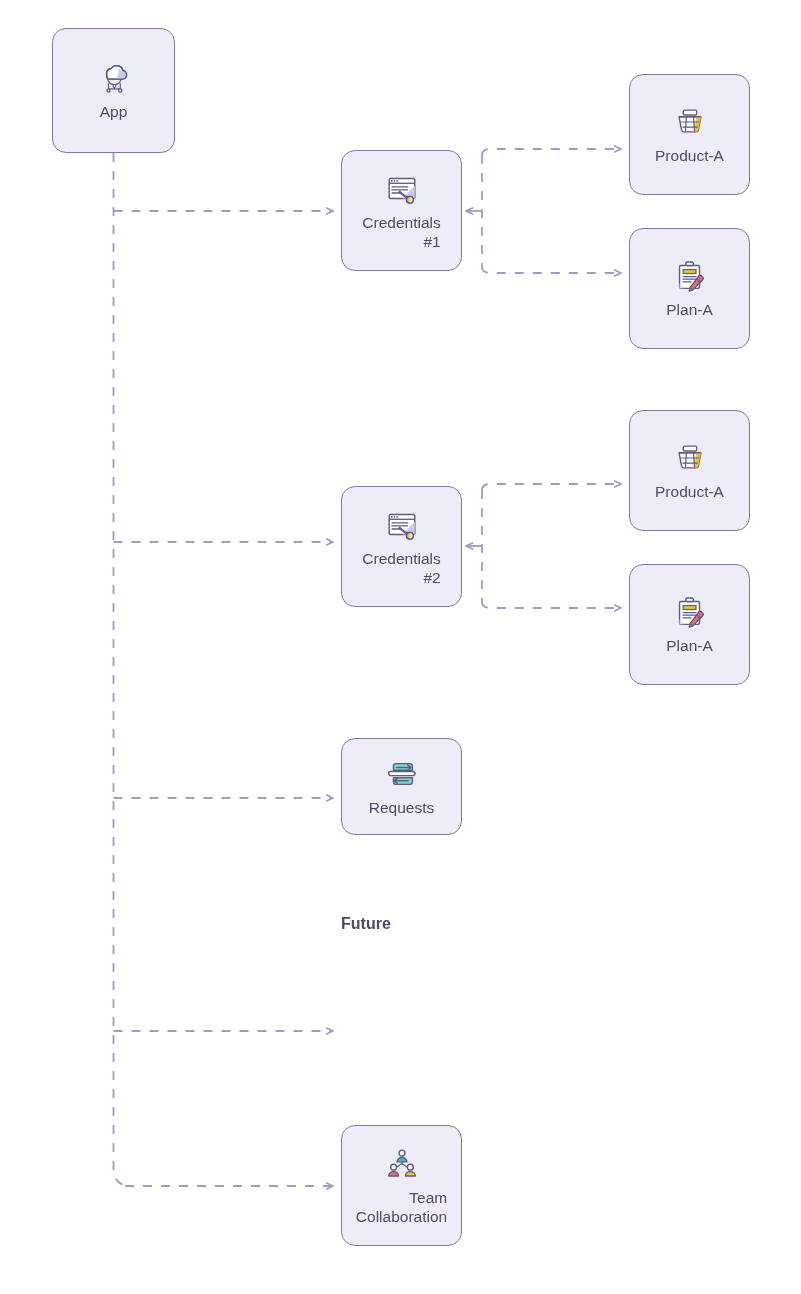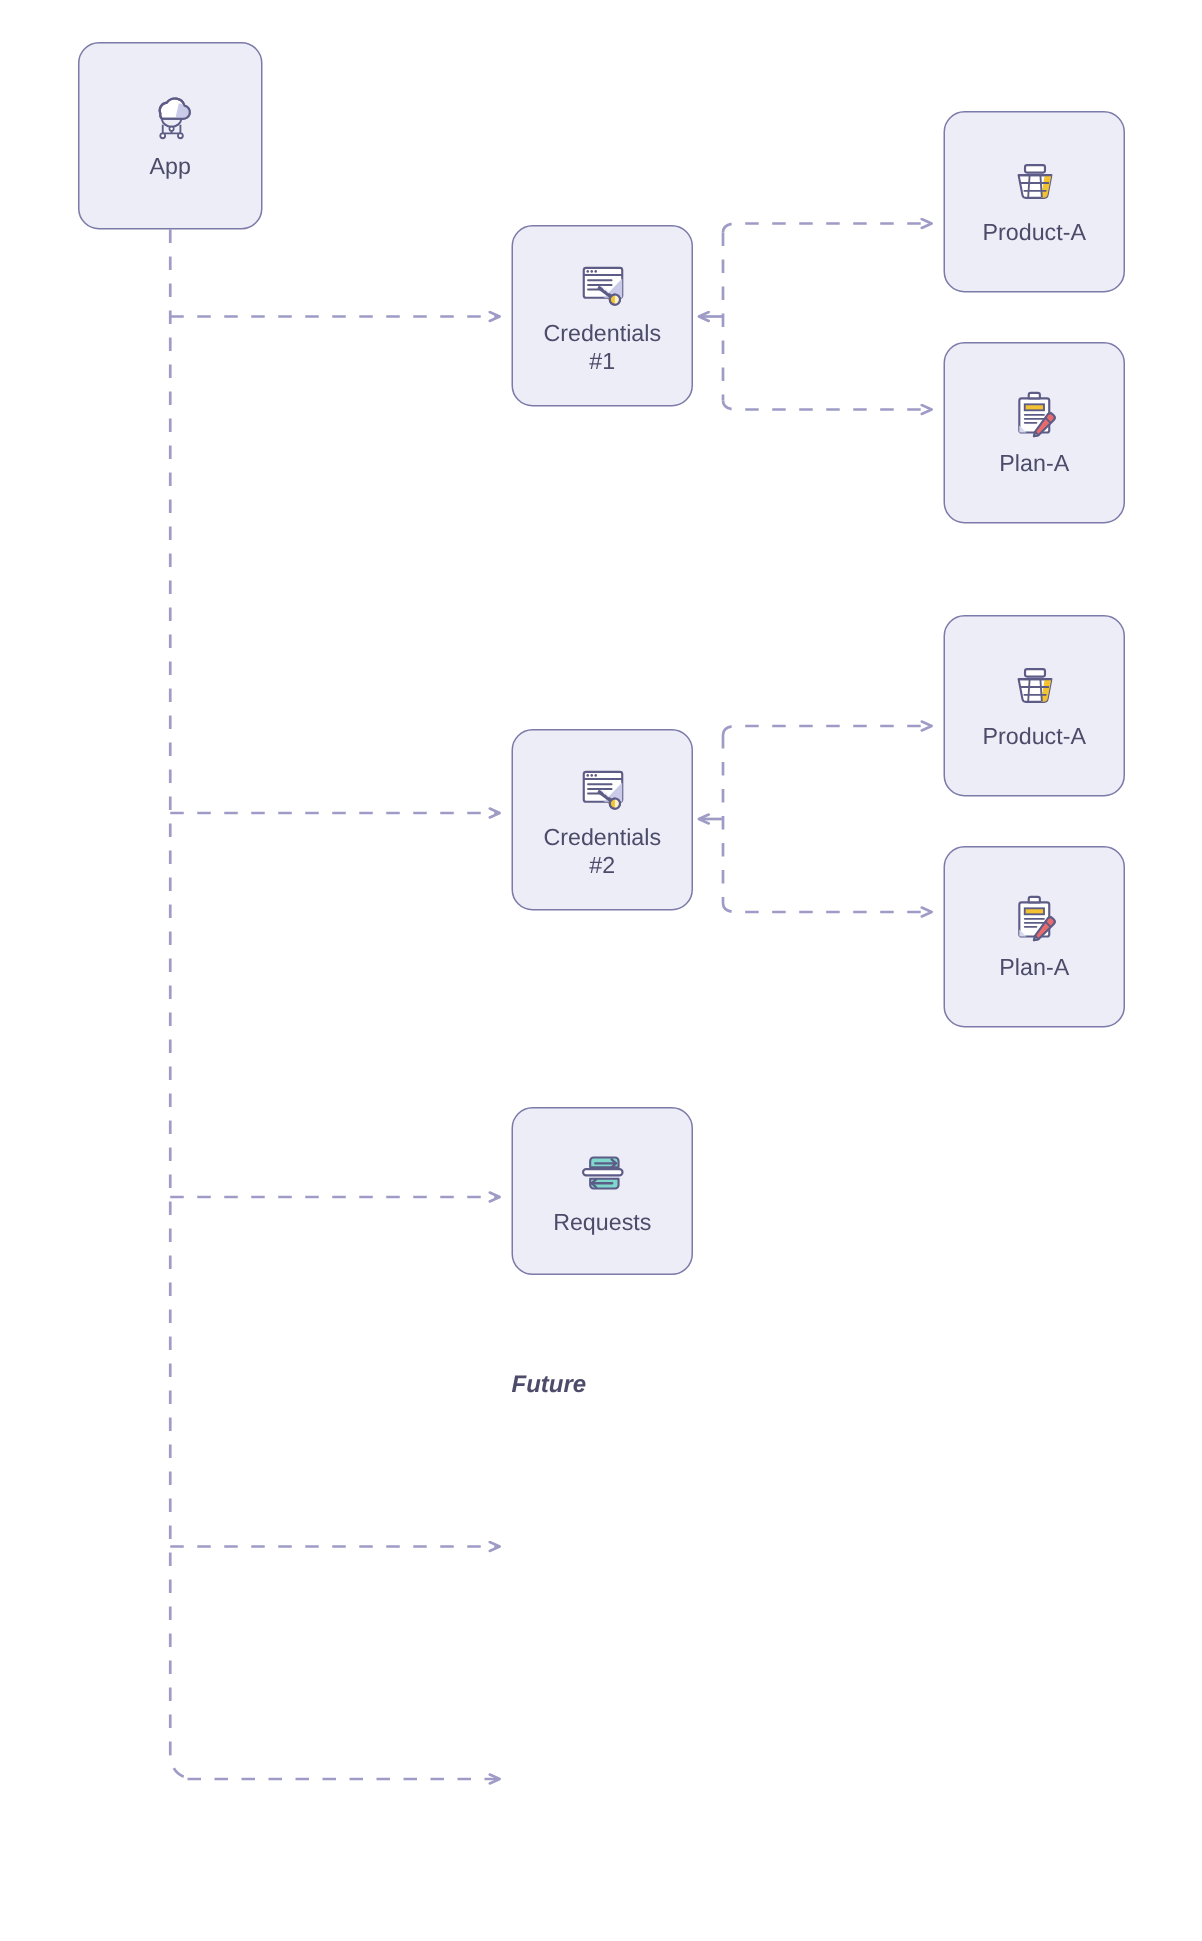--- a/index.html
+++ b/index.html
@@ -32,36 +32,35 @@
     border: 1.6px solid #7b7aa8;
     border-radius: 14px;
     display: flex;
     flex-direction: column;
     align-items: center;
     justify-content: center;
     gap: 6px;
     color: #4c4c6a;
     font-size: 15.5px;
     line-height: 1.18;
-    text-align: center;
+    text-align: right;
     z-index: 2;
   }
   .node .node-icon {
     display: block;
     width: 38px;
     height: 38px;
   }
   .node .node-label {
     display: block;
     white-space: pre-line;
     color: #4c4c6a;
   }
   .group-label {
     position: absolute;
-    font-style: italic;
     font-weight: bold;
     font-size: 16px;
     color: #4c4c6a;
     z-index: 2;
     white-space: nowrap;
   }
 </style>
 </head>
 <body>
 
@@ -170,36 +169,51 @@
         <path d="M19.5,22.1 L21.4,24.3 M22,24.2 L23.7,26.2" stroke="#ecedf7" stroke-width="1.1" stroke-linecap="round"></path>
         <circle cx="28.3" cy="31.3" r="3.6" fill="#f2c230" stroke="#5d5c86" stroke-width="1.4"></circle>
         <path d="M28.3,27.7 a3.6,3.6 0 0 1 0,7.2 z" fill="#ffffff" opacity="0.75"></path>
         <circle cx="28.3" cy="31.3" r="3.6" fill="none" stroke="#5d5c86" stroke-width="1.4"></circle>
       </svg>
     </span>
     <span class="node-label">Credentials
 #2</span>
   </div>
 
-  <div class="node" style="left:341px; top:738px; width:121px; height:112px;">
+  <div class="node" style="left:341px; top:738px; width:121px; height:97px;">
     <span class="node-icon">
       <svg viewBox="0 0 40 40" width="38" height="38" xmlns="http://www.w3.org/2000/svg">
         <path d="M11,11.5 a2.4,2.4 0 0 1 2.4,-2.4 L28.5,9.1 a2.4,2.4 0 0 1 2.4,2.4 L30.9,16 L11,16 z" fill="#7fd8cb" stroke="#5d5c86" stroke-width="1.5" stroke-linejoin="round"></path>
         <path d="M11,24 L30.9,24 L30.9,28.5 a2.4,2.4 0 0 1 -2.4,2.4 L13.4,30.9 a2.4,2.4 0 0 1 -2.4,-2.4 z" fill="#7fd8cb" stroke="#5d5c86" stroke-width="1.5" stroke-linejoin="round"></path>
         <path d="M8.2,17.3 L31.5,17.3 a2.2,2.2 0 0 1 0,4.4 L8.2,21.7 a2.2,2.2 0 0 1 0,-4.4 z" fill="#ffffff" stroke="#5d5c86" stroke-width="1.5"></path>
         <path d="M14.5,13.2 L29,13.2" stroke="#5d5c86" stroke-width="1.6" stroke-linecap="round"></path>
         <path d="M26,10.4 L29.2,13.2 L26,16" fill="none" stroke="#5d5c86" stroke-width="1.6" stroke-linecap="round" stroke-linejoin="round"></path>
         <path d="M26.5,27.2 L12.2,27.2" stroke="#5d5c86" stroke-width="1.6" stroke-linecap="round"></path>
         <path d="M15.2,24.4 L12,27.2 L15.2,30" fill="none" stroke="#5d5c86" stroke-width="1.6" stroke-linecap="round" stroke-linejoin="round"></path>
       </svg>
     </span>
     <span class="node-label">Requests</span>
   </div>
 
 
+  <div class="node" style="left:341px; top:1125px; width:121px; height:121px;">
+    <span class="node-icon">
+      <svg viewBox="0 0 40 40" width="38" height="38" xmlns="http://www.w3.org/2000/svg">
+        <path d="M20,15.5 L20,19.5 M20,19.5 L13.5,24 M20,19.5 L26.5,24" fill="none" stroke="#5d5c86" stroke-width="1.4" stroke-linecap="round"></path>
+        <circle cx="20" cy="8.5" r="3.1" fill="#ffffff" stroke="#5d5c86" stroke-width="1.5"></circle>
+        <path d="M14.8,17.8 a5.2,4.6 0 0 1 10.4,0 z" fill="#3fbfae" stroke="#5d5c86" stroke-width="1.5" stroke-linejoin="round"></path>
+        <circle cx="11.2" cy="23.3" r="3.1" fill="#ffffff" stroke="#5d5c86" stroke-width="1.5"></circle>
+        <path d="M6,32.6 a5.2,4.6 0 0 1 10.4,0 z" fill="#e96b6b" stroke="#5d5c86" stroke-width="1.5" stroke-linejoin="round"></path>
+        <circle cx="28.8" cy="23.3" r="3.1" fill="#ffffff" stroke="#5d5c86" stroke-width="1.5"></circle>
+        <path d="M23.6,32.6 a5.2,4.6 0 0 1 10.4,0 z" fill="#f2c230" stroke="#5d5c86" stroke-width="1.5" stroke-linejoin="round"></path>
+      </svg>
+    </span>
+    <span class="node-label">Team
+Collaboration</span>
+  </div>
 
   <div class="node" style="left:629px; top:74px; width:121px; height:121px;">
     <span class="node-icon">
       <svg viewBox="0 0 40 40" width="38" height="38" xmlns="http://www.w3.org/2000/svg">
         <rect x="13" y="7.5" width="14" height="5.2" rx="1.4" fill="#ffffff" stroke="#5d5c86" stroke-width="1.5"></rect>
         <path d="M8.5,14.5 L31.5,14.5 L28.8,28.5 a2.4,2.4 0 0 1 -2.3,1.9 L13.5,30.4 a2.4,2.4 0 0 1 -2.3,-1.9 z" fill="#ffffff" stroke="#5d5c86" stroke-width="1.5" stroke-linejoin="round"></path>
         <path d="M31.5,14.5 L28.8,28.5 a2.4,2.4 0 0 1 -2.3,1.9 L24.2,30.4 L26.8,14.5 z" fill="#f2c230"></path>
         <path d="M8.5,14.5 L31.5,14.5" stroke="#5d5c86" stroke-width="1.5"></path>
         <path d="M10.2,20 L29.8,20 M12,25.5 L28,25.5" stroke="#5d5c86" stroke-width="1.3"></path>
         <path d="M16.2,14.8 L15.2,30.2 M23.8,14.8 L24.8,30.2" stroke="#5d5c86" stroke-width="1.3"></path>

